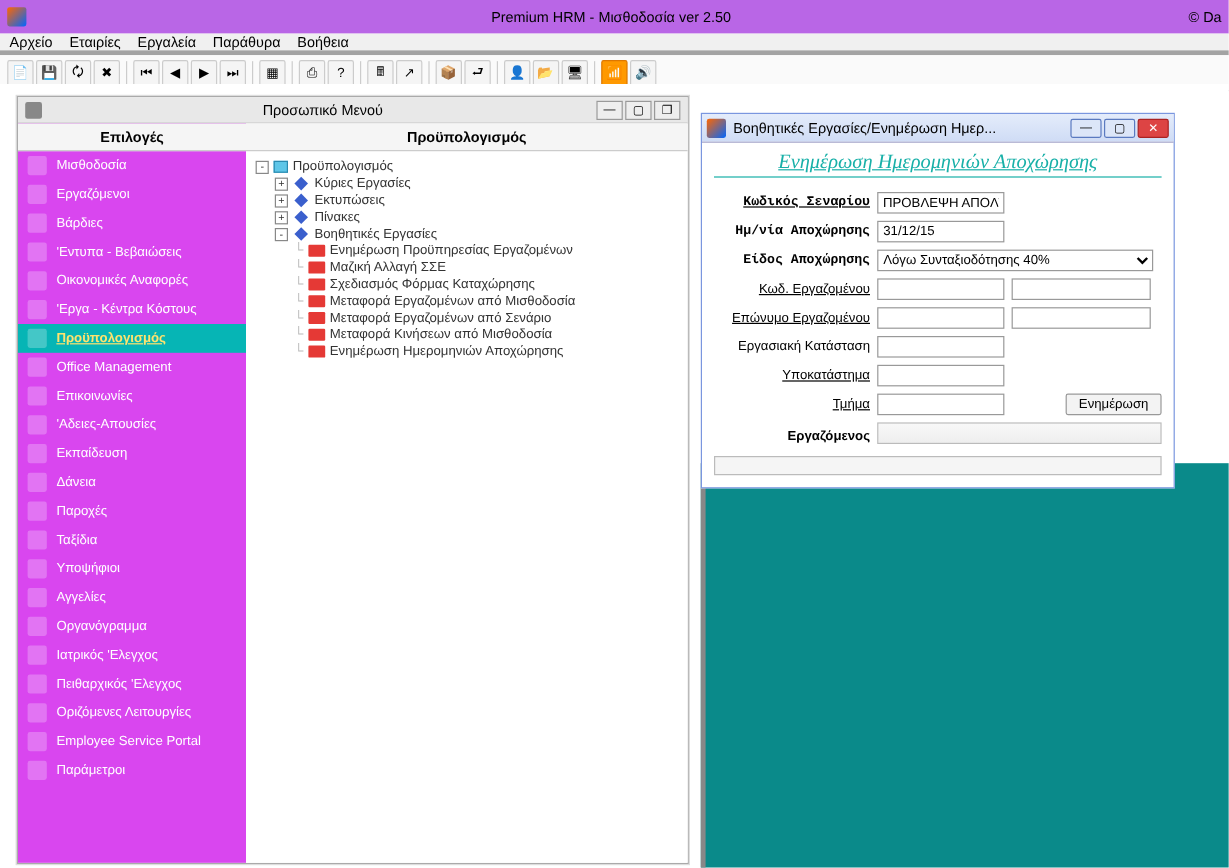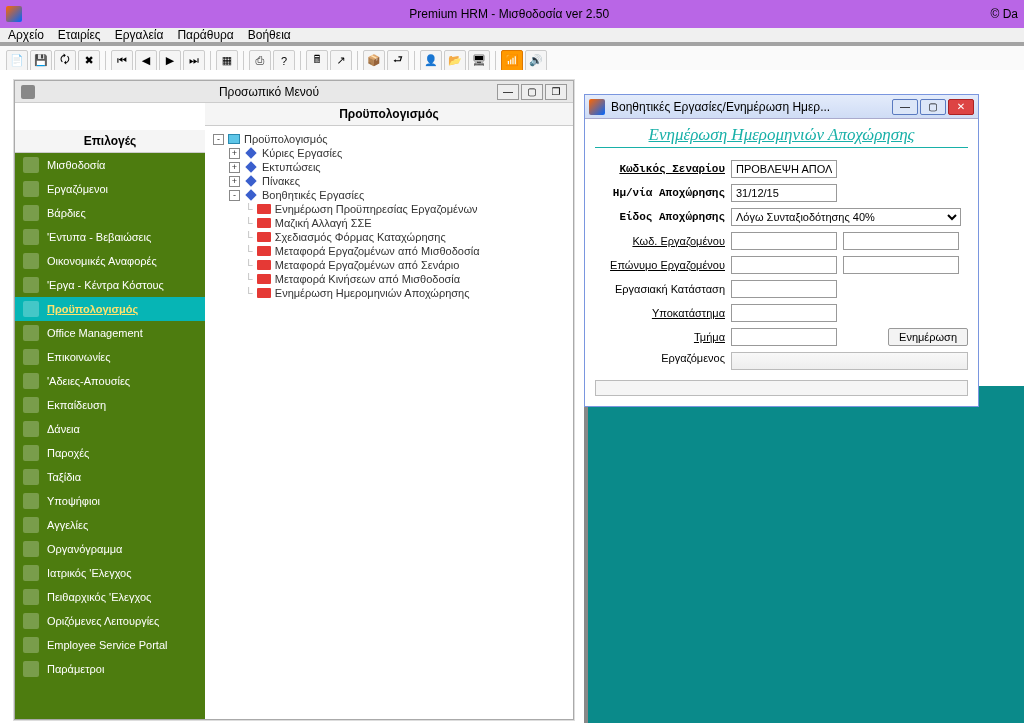--- a/index.html
+++ b/index.html
@@ -85,21 +85,21 @@
   .menu-win { left:14px; top:10px; width:560px; height:640px; }
   .menu-columns { display:flex; height:calc(100% - 22px); }
   .menu-columns .col-head {
     background:#f5f5f5;
     border-bottom:1px solid #ccc;
     text-align:center;
     font-weight:bold;
     padding:4px 0;
     font-size:12px;
   }
-  .sidebar { width:190px; background:#4d7c0f; color:#fff; display:flex; flex-direction:column;margin-top:27px; }
+  .sidebar { width:190px; background:#d946ef; color:#fff; display:flex; flex-direction:column; }
   .sidebar .item {
     display:flex; align-items:center; gap:8px;
     padding:4px 8px;
     font-size:11px;
     cursor:default;
   }
   .sidebar .item .sic { width:16px; height:16px; background:rgba(255,255,255,0.25); border-radius:2px; display:inline-block; }
   .sidebar .item.active { background:#06b5b5; }
   .sidebar .item.active .lbl { color:#ffe36e; text-decoration:underline; font-weight:bold; }
 
@@ -168,21 +168,21 @@
   }
   .btn {
     border:1px solid #999;
     background:#f3f3f3;
     padding:2px 10px;
     font-size:11px;
     border-radius:2px;
   }
   .status-row {
     margin-top:4px;
-    display:flex; align-items:flex-start; gap:6px;
+    display:flex; align-items:flex-end; gap:6px;font-weight:bold;
   }
   .status-row .slabel { width:130px; text-align:right; }
   .status-row .sbox {
     flex:1; height:18px; border:1px solid #bbb;
     background:linear-gradient(#f8f8f8,#eee);
   }
   .progress-bar {
     margin-top:10px;
     height:16px;
     border:1px solid #bbb;

